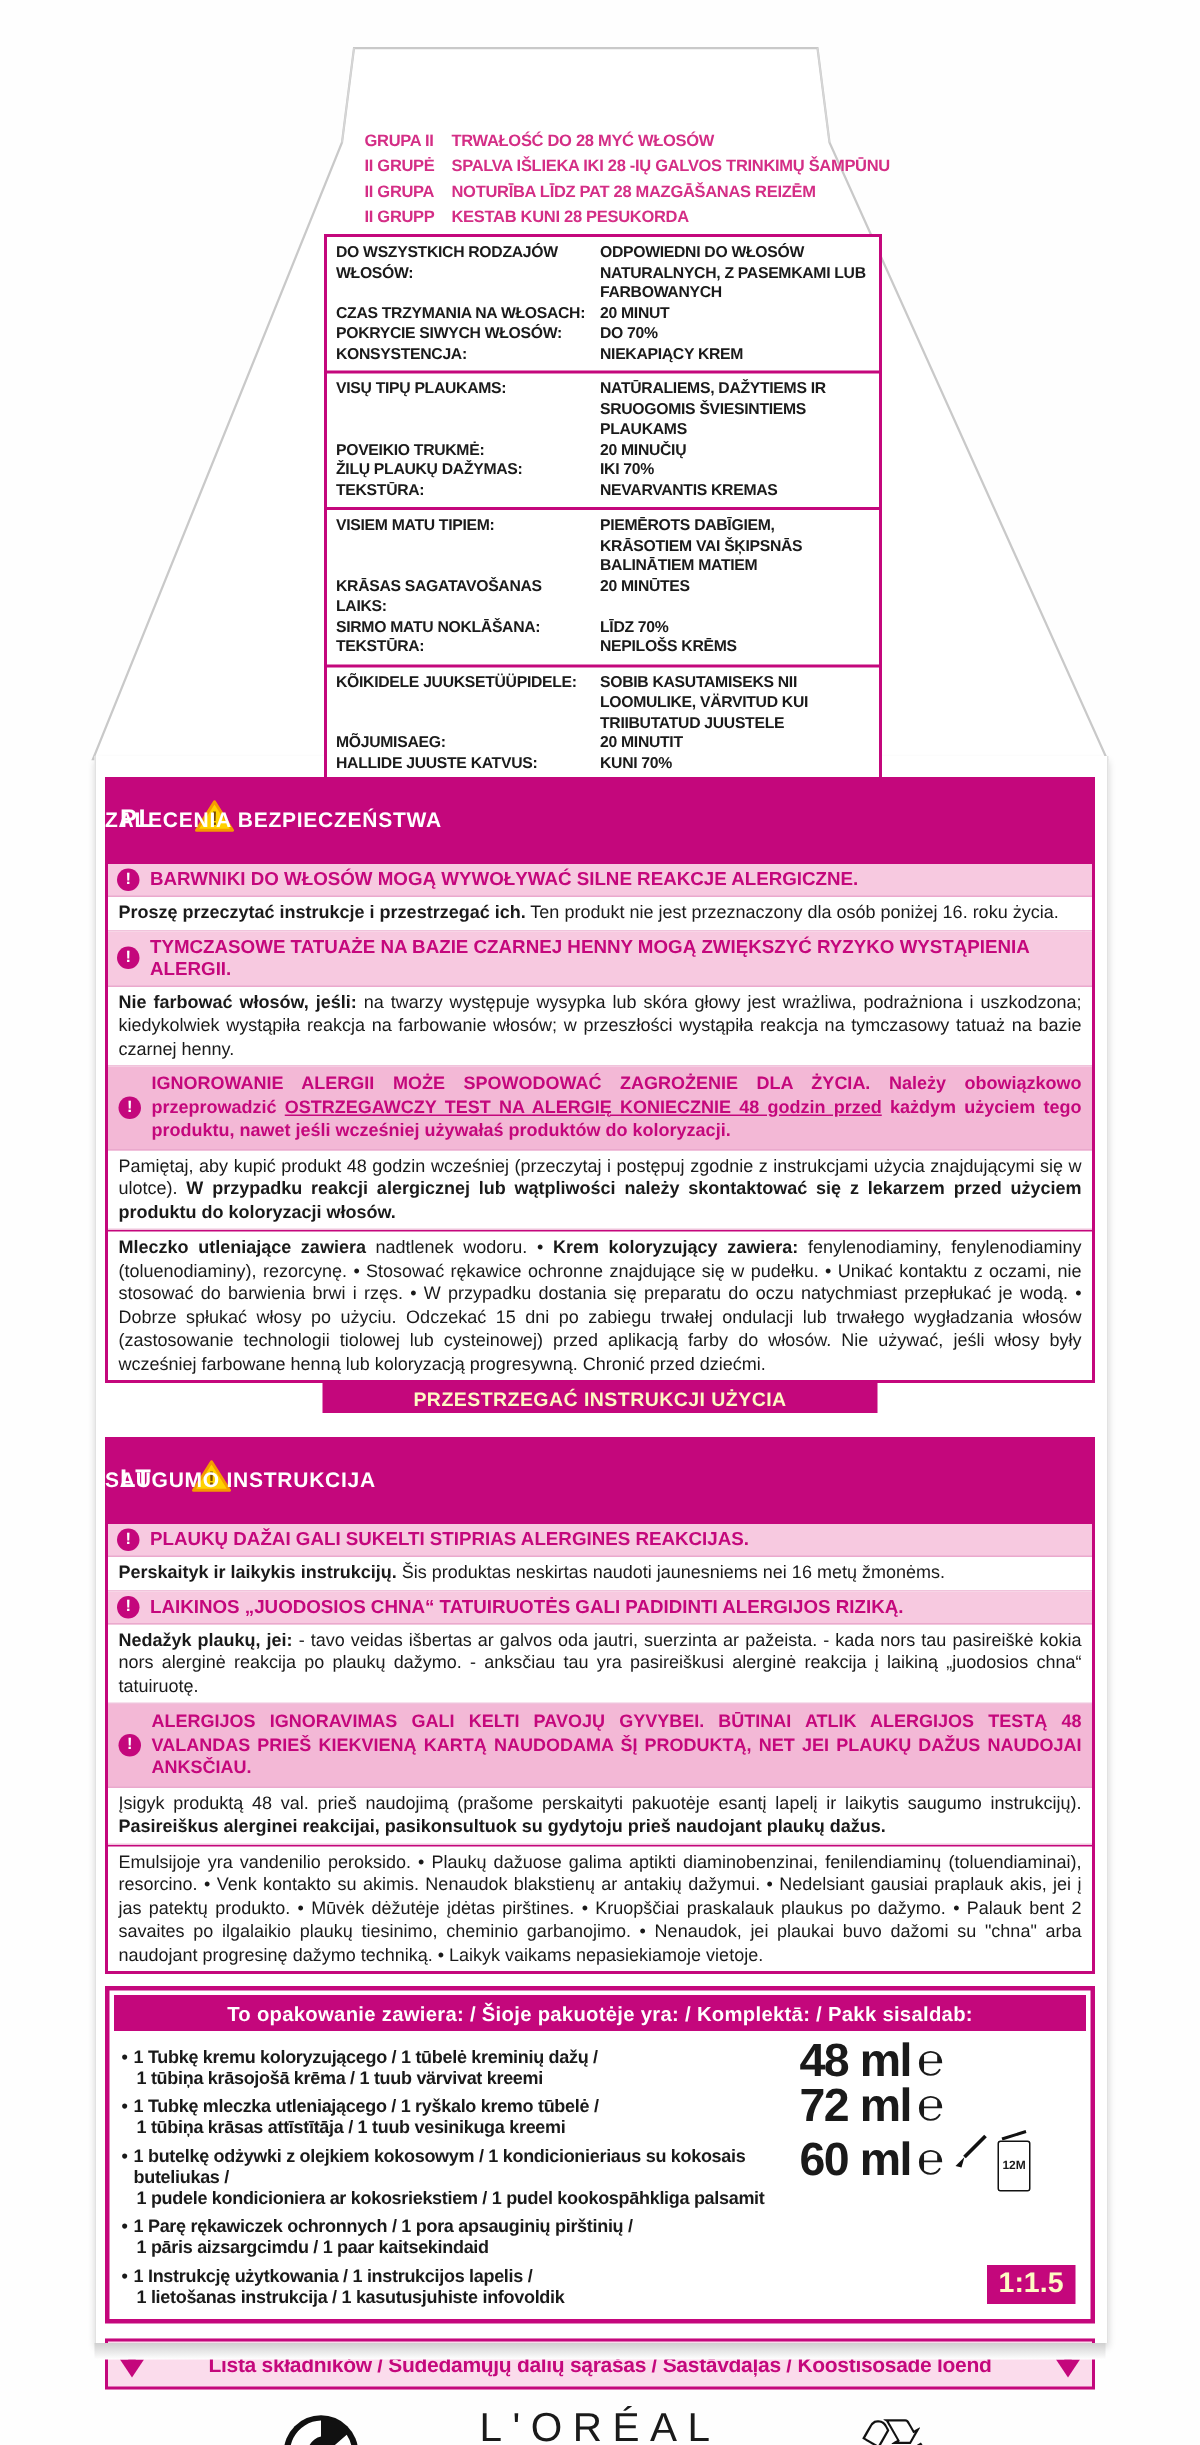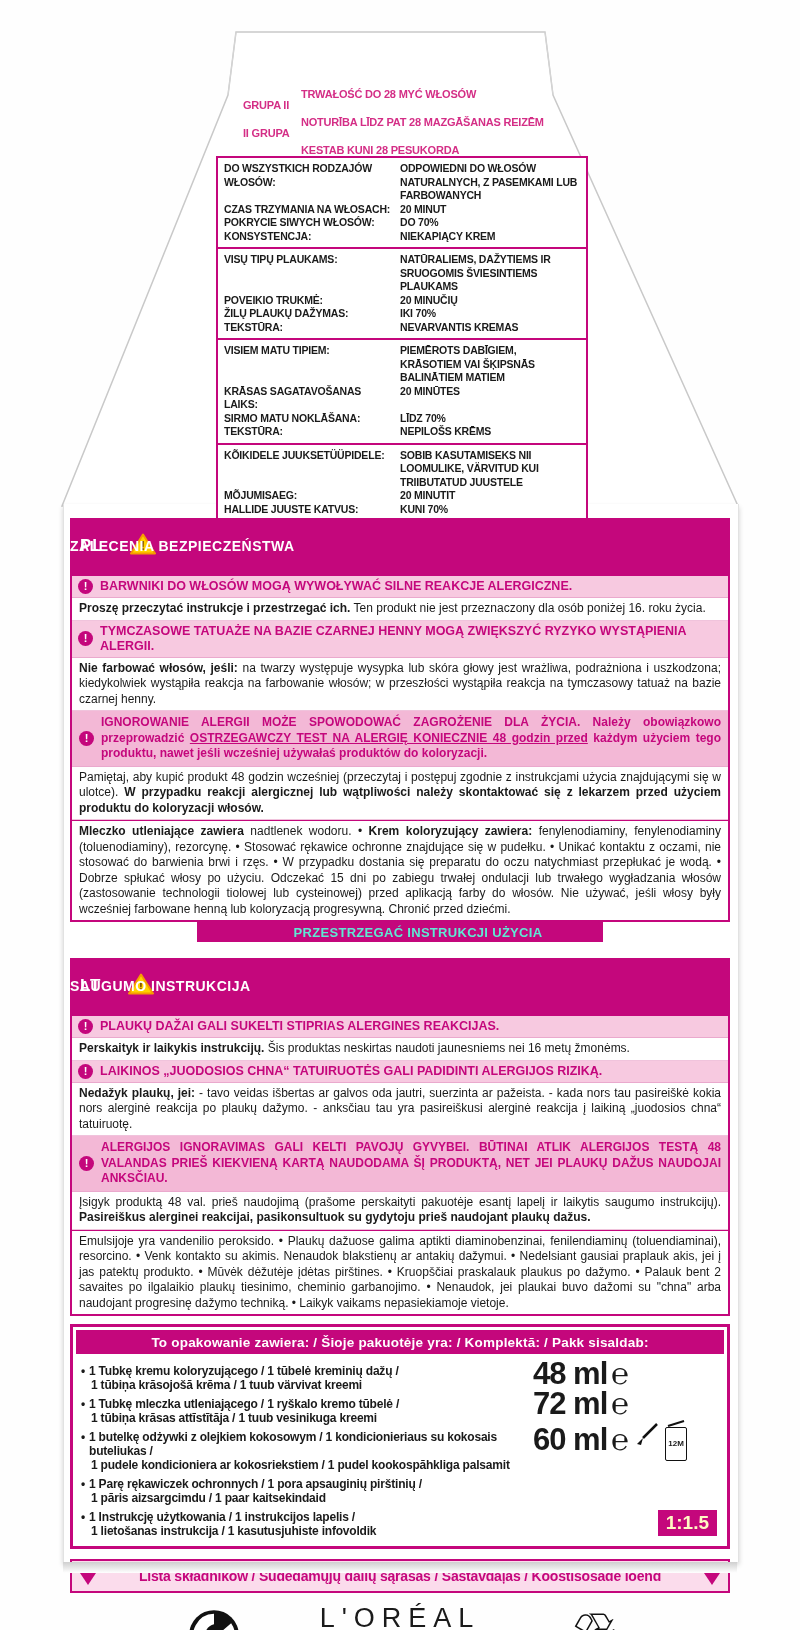--- a/index.html
+++ b/index.html
@@ -13,21 +13,21 @@
   .label-body{position:absolute;left:63px;top:504px;width:674px;height:1058px;background:#fff;
               border-left:1px solid #e2e2e2;border-right:1px solid #e2e2e2;
               box-shadow:0 3px 5px rgba(0,0,0,.18);}
   .bottom-edge{position:absolute;left:63px;top:1562px;width:674px;height:11px;
                background:linear-gradient(#cfcfcf,#ffffff);}
 
   
   .groups{position:absolute;left:243px;top:86px;font-weight:bold;color:var(--group-pink);
           font-size:11px;line-height:17px;letter-spacing:-0.2px;}
   .grow{display:flex;white-space:nowrap;}
-  .glabel{width:58px;flex:none;margin-top:11px;}
+  .glabel{width:58px;flex:none;}
   .spec{position:absolute;left:216px;top:156px;width:368px;border:2px solid var(--magenta);background:#fff;}
   .ssection{padding:4px 6px;border-top:2px solid var(--magenta);}
   .ssection:first-child{border-top:none;}
   .srow{display:grid;grid-template-columns:168px 1fr;column-gap:8px;
         font-size:10.5px;font-weight:bold;line-height:13.5px;letter-spacing:-0.2px;}
 
   
   .sheet{position:absolute;left:70px;top:518px;width:660px;}
   .langbar{background:var(--magenta);color:#fff;height:26px;display:flex;align-items:center;
            padding:15px 10px;font-weight:bold;position:relative;}
@@ -40,22 +40,22 @@
            border-bottom:1px solid #eaa9cd;}
   .bang{width:15px;height:15px;border-radius:50%;background:var(--magenta);color:#fff;
         display:flex;align-items:center;justify-content:center;font-size:11px;font-weight:bold;flex:none;}
   .para{padding:3px 7px;font-size:12px;line-height:15.5px;text-align:justify;
         border-bottom:1px solid #f0c3dc;}
   .para:last-child{border-bottom:none;}
   .alertblock{background:var(--pink-block);display:flex;align-items:center;gap:7px;padding:4px 7px;
               border-bottom:1px solid #eaa9cd;}
   .alertblock .atext{color:var(--magenta);font-weight:bold;font-size:12px;line-height:15.5px;text-align:justify;}
   .sep{border-top:1.5px solid var(--magenta);}
-  .insetbar{background:var(--magenta);color:#5eead4;font-weight:bold;font-size:13px;height:20px;
-            width:56%;margin:0 auto 16px auto;display:flex;align-items:center;justify-content:center;letter-spacing:.3px;padding-left:36px;}
+  .insetbar{background:var(--magenta);color:#fef9c3;font-weight:bold;font-size:13px;height:20px;
+            width:56%;margin:0 auto 16px auto;display:flex;align-items:center;justify-content:center;letter-spacing:.3px;}
   .gap6{margin-top:6px;}
 
   
   .contents-box{border:3px solid var(--magenta);margin-top:8px;position:relative;background:#fff;}
   .cheader{background:var(--magenta);color:#fff;font-weight:bold;font-size:13.5px;height:24px;
            margin:3px;display:flex;align-items:center;justify-content:center;letter-spacing:.2px;}
   .cbody{display:flex;padding:2px 8px 8px 8px;}
   .clist{width:452px;flex:none;}
   .citem{margin-top:5px;font-size:12px;font-weight:bold;line-height:14px;letter-spacing:-0.2px;}
   .citem .l1{display:flex;gap:4px;}
@@ -98,20 +98,24 @@
   </svg>
 
   <div class="label-body"></div>
 
   <div class="groups">
     <div class="grow">
         <span class="glabel">GRUPA II</span>
         <span>TRWAŁOŚĆ DO 28 MYĆ WŁOSÓW</span>
       </div>
     <div class="grow">
+        <span class="glabel">II GRUPĖ</span>
+        <span>SPALVA IŠLIEKA IKI 28 -IŲ GALVOS TRINKIMŲ ŠAMPŪNU</span>
+      </div>
+    <div class="grow">
         <span class="glabel">II GRUPA</span>
         <span>NOTURĪBA LĪDZ PAT 28 MAZGĀŠANAS REIZĒM</span>
       </div>
     <div class="grow">
         <span class="glabel">II GRUPP</span>
         <span>KESTAB KUNI 28 PESUKORDA</span>
       </div>
   </div>
 
   <div class="spec">

